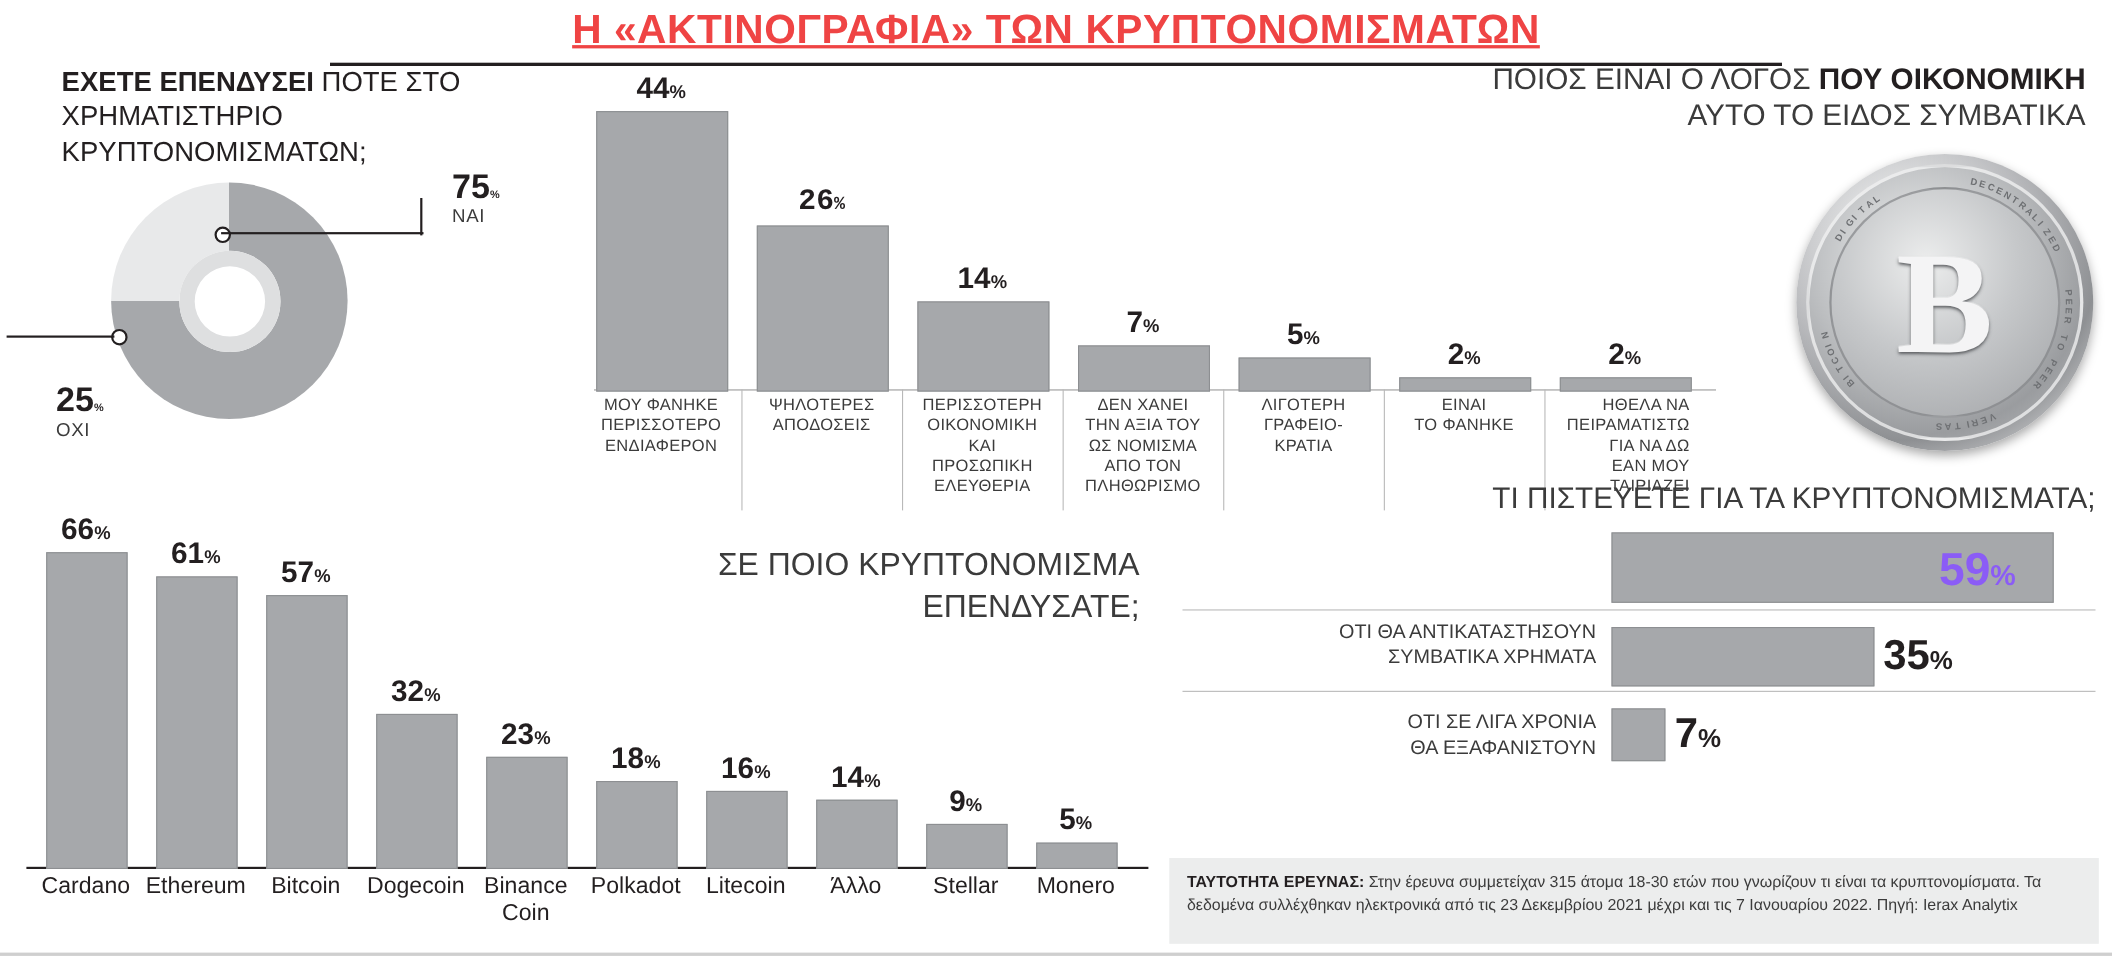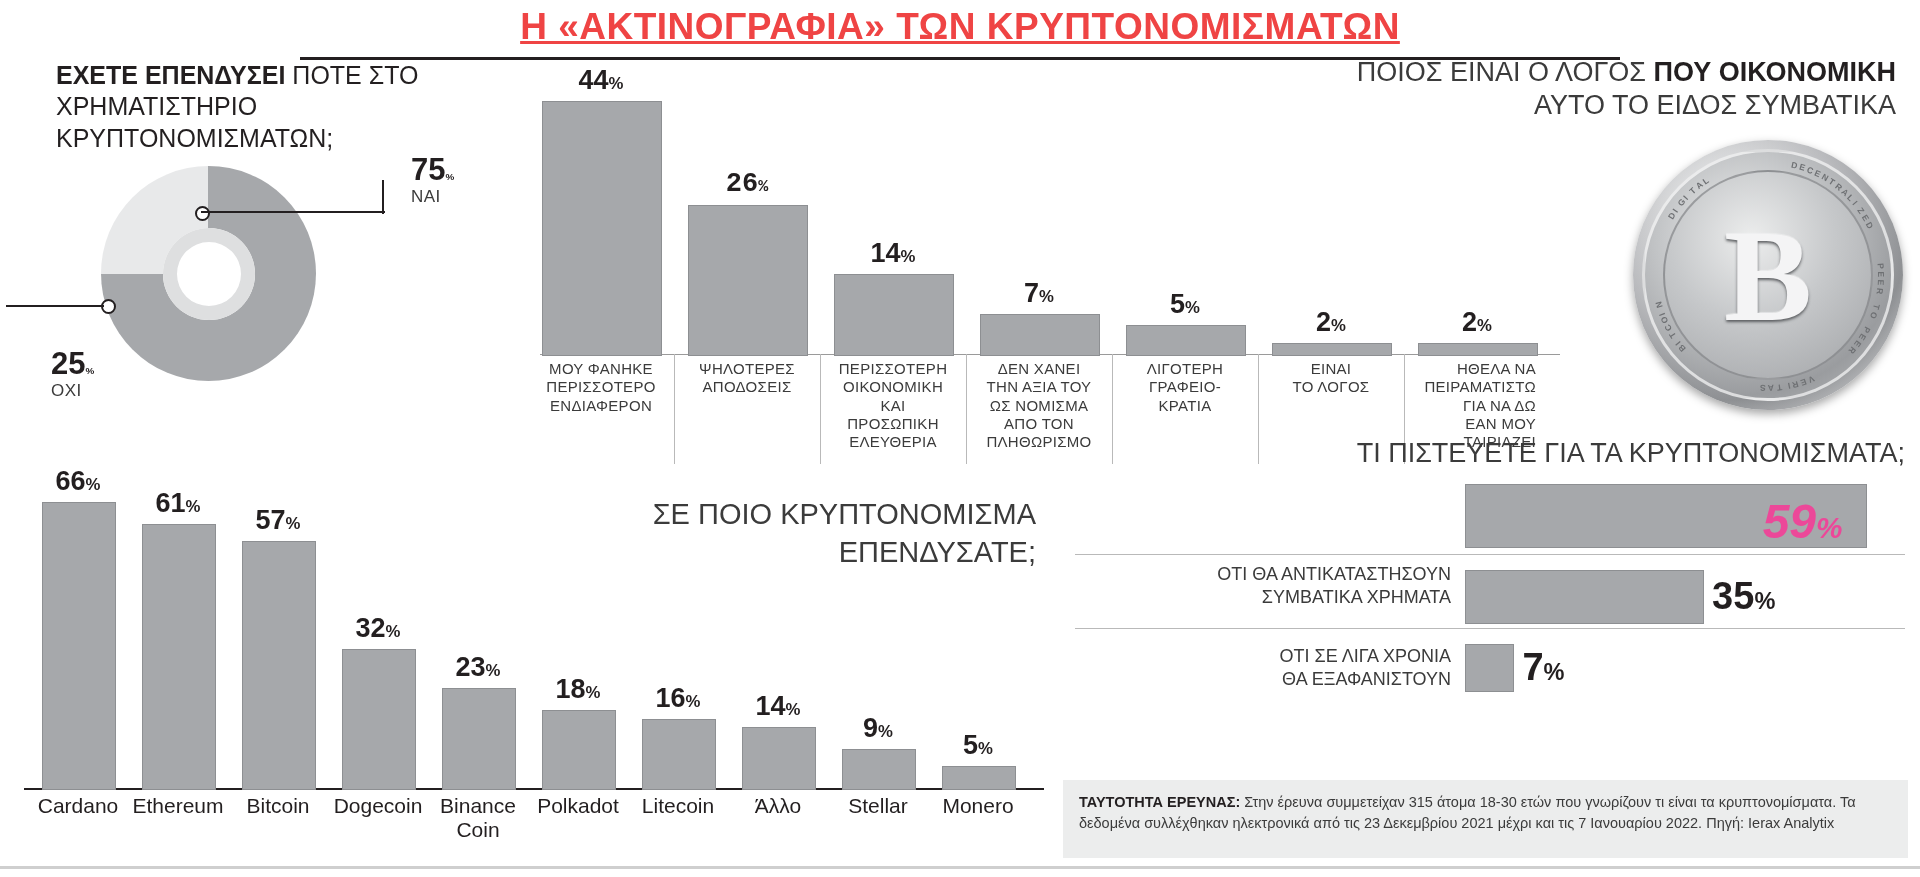--- a/index.html
+++ b/index.html
@@ -104,21 +104,21 @@
 
   #crypto-hdr{position:absolute;left:600px;top:60px;width:420px;text-align:right;
     font-size:29px;line-height:1.3;color:#3b3b3b;}
 
   
   #beliefs{position:absolute;left:1065px;top:438px;width:840px;height:330px;}
   #beliefs-hdr{font-size:27px;color:#3b3b3b;text-align:right;width:840px;}
   .belief-sep{position:absolute;left:10px;width:830px;height:1px;background:#b9b9b9;}
   .belief-txt{position:absolute;right:0;top:0;width:370px;text-align:right;font-size:18px;line-height:1.25;color:#3b3b3b;}
   .belief-bar{position:absolute;background:#a6a8ab;border:1px solid #8d8f92;}
-  .belief-val-in{position:absolute;font-size:48px;font-weight:bold;color:#ec4899;font-style:italic;}
+  .belief-val-in{position:absolute;font-size:42px;font-weight:bold;color:#8b5cf6;}
   .belief-val-out{position:absolute;font-size:38px;font-weight:bold;color:#231f20;}
 
   
   #footer{
     position:absolute;left:1063px;top:780px;width:845px;height:78px;background:#eceded;
     padding:12px 16px;box-sizing:border-box;
     font-size:14.5px;line-height:1.45;color:#3b3b3b;
   }
   #footer b{color:#231f20;}
   #footer-rule{position:absolute;left:0;top:866px;width:1920px;height:3px;background:#cfcfcf;}
@@ -218,21 +218,21 @@
         <div>ΓΡΑΦΕΙΟ-</div>
         <div>ΚΡΑΤΙΑ</div>
       </div>
       <div class="vdiv" style="left: 738px; height: 110px;"></div>
       <div class="rbar-col" style="left: 752px; top: 284.5px; height: 11.5px;">
         <div class="rbar" style="height: 11.5px; width: 118px;"></div>
       </div>
       <div class="rbar-val" style="left: 752px; top: 248.5px;"><span>2</span><span class="pct">%</span></div>
       <div class="rbar-lab" style="left: 752px;">
         <div>ΕΙΝΑΙ</div>
-        <div>ΤΟ ΛΟΓΟΣ</div>
+        <div>ΤΟ ΦΑΝΗΚΕ</div>
       </div>
       <div class="vdiv" style="left: 884px; height: 110px;"></div>
       <div class="rbar-col" style="left: 898px; top: 284.5px; height: 11.5px;">
         <div class="rbar" style="height: 11.5px; width: 118px;"></div>
       </div>
       <div class="rbar-val" style="left: 898px; top: 248.5px;"><span>2</span><span class="pct">%</span></div>
       <div class="rbar-lab" style="left: 898px; text-align: right;">
         <div>ΗΘΕΛΑ ΝΑ</div>
         <div>ΠΕΙΡΑΜΑΤΙΣΤΩ</div>
         <div>ΓΙΑ ΝΑ ΔΩ</div>

